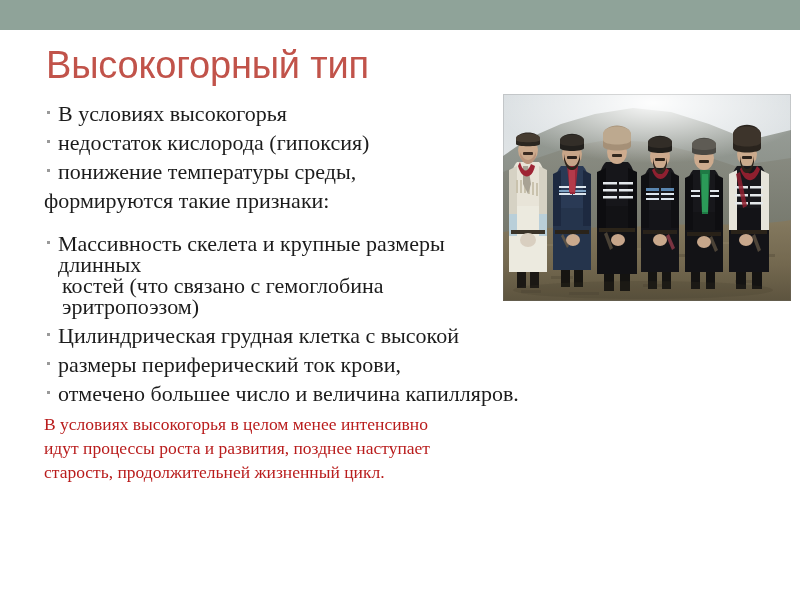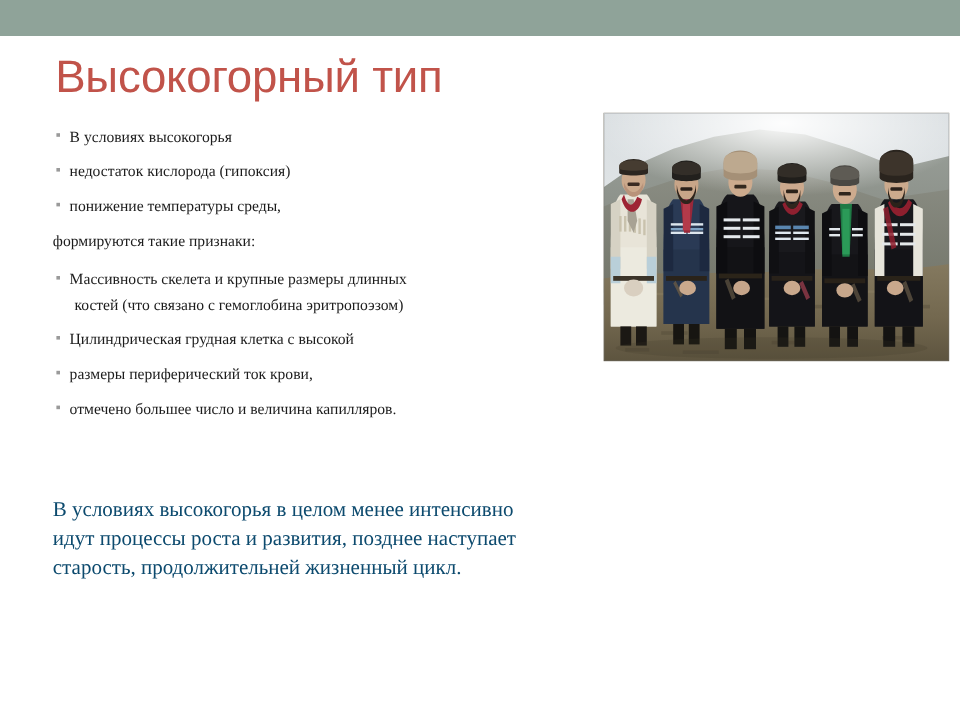--- a/index.html
+++ b/index.html
@@ -47,21 +47,21 @@
     white-space: nowrap;
   }
 
   
   .body-col {
     position: absolute;
     left: 44px;
     top: 103px;
     width: 480px;
     color: #1c1c1c;
-    font-size: 13px;
+    font-size: 22px;
     line-height: 21px;
   }
 
   .line {
     position: relative;
     padding-left: 14px;
     margin-bottom: 8px;
   }
   .line .bullet {
     position: absolute;
@@ -78,29 +78,29 @@
     padding-left: 4px;
   }
 
   
   .line.nobullet {
     padding-left: 0;
   }
 
   
   .line.two-line { margin-bottom: 8px; }
-  .line.tight { margin-bottom: 11px; }
+  .line.tight { margin-bottom: 22px; }
 
   
   .closing {
     position: absolute;
     left: 44px;
     top: 412px;
     width: 500px;
-    color: #0c4a6e;
+    color: #b91c1c;
     font-size: 17.5px;
     line-height: 24px;
   }
   .closing .txt { display: block; }
 
   
   .photo {
     position: absolute;
     left: 503px;
     top: 94px;

